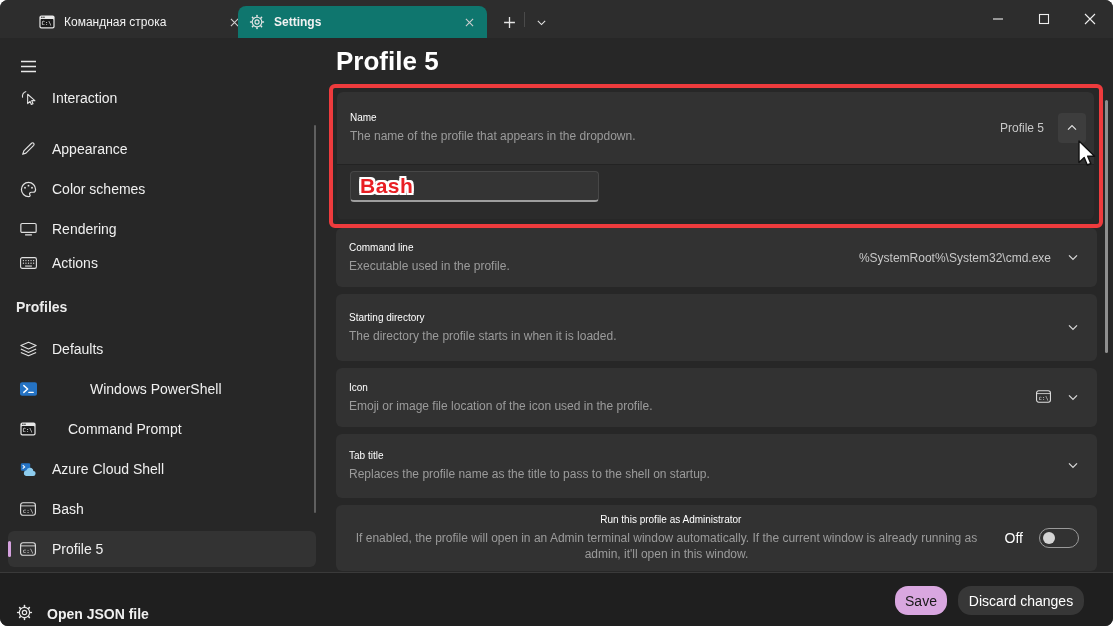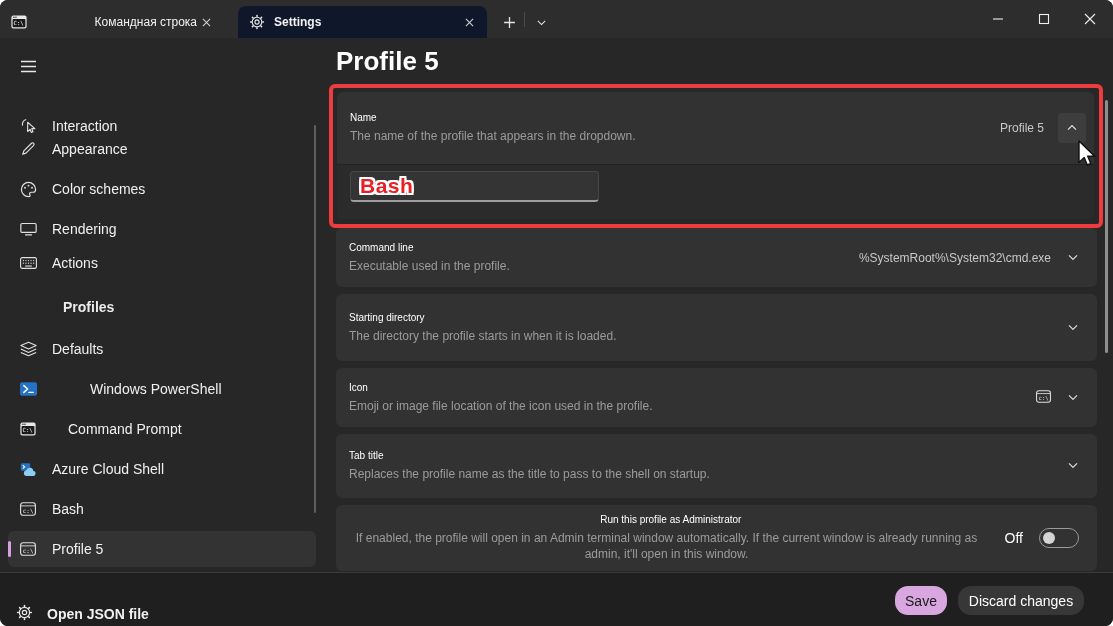--- a/index.html
+++ b/index.html
@@ -1,37 +1,37 @@
 <!DOCTYPE html>
 <html><head>
 <meta charset="utf-8">
 <style>
   html,body{margin:0;padding:0;background:#ffffff;font-family:"Liberation Sans",sans-serif;}
   *{box-sizing:border-box;}
   .window{position:relative;width:1113px;height:626px;background:#272727;border-radius:8px;overflow:hidden;}
   
   .titlebar{position:absolute;left:0;top:0;width:1113px;height:38px;background:#2d2d2d;}
   .tab{position:absolute;top:6px;height:32px;display:flex;align-items:center;}
-  .tab-inactive{left:0;width:224px;text-align:right;}
-  .tab-active{left:238px;width:249px;background:#0f172a;border-radius:8px 8px 0 0;}
+  .tab-inactive{left:28px;width:224px;}
+  .tab-active{left:238px;width:249px;background:#0f766e;border-radius:8px 8px 0 0;}
   .tab .tab-icon{margin-left:11px;display:flex;align-items:center;}
   .tab .tab-label{margin-left:9px;font-size:12px;color:#f2f2f2;flex:1;white-space:nowrap;overflow:hidden;}
   .tab-active .tab-label{font-weight:bold;}
   .tab .tab-close{margin-right:9px;width:18px;height:18px;display:flex;align-items:center;justify-content:center;border-radius:3px;}
   .tbtn{position:absolute;top:9px;width:26px;height:26px;display:flex;align-items:center;justify-content:center;border-radius:4px;}
   .tb-sep{position:absolute;left:524px;top:12px;width:1px;height:15px;background:#4a4a4a;}
   .winctl{position:absolute;top:0;width:46px;height:38px;display:flex;align-items:center;justify-content:center;}
   
   .hamburger{position:absolute;left:8px;top:49px;width:40px;height:34px;display:flex;align-items:center;justify-content:center;border-radius:5px;}
   .nav-item{position:absolute;left:8px;width:308px;height:36px;display:flex;align-items:center;border-radius:6px;}
   .nav-item .nav-icon{width:20px;margin-left:10px;display:flex;align-items:center;justify-content:center;}
   .nav-item .nav-label{margin-left:14px;font-size:14px;color:#f0f0f0;white-space:nowrap;}
   .nav-item.selected{background:#333333;}
   .sel-pill{position:absolute;left:0px;top:10px;width:3px;height:16px;border-radius:2px;background:#d5a1de;}
-  .profiles-header{position:absolute;left:16px;top:299px;font-size:14px;font-weight:bold;color:#ececec;margin-left:47px;}
+  .profiles-header{position:absolute;left:16px;top:299px;font-size:14px;font-weight:bold;color:#ececec;}
   .side-scrollbar{position:absolute;left:314px;top:125px;width:2px;height:388px;background:#5f5f5f;border-radius:1px;}
   
   .page-title{position:absolute;left:336px;top:46px;font-size:26px;font-weight:600;color:#ffffff;}
   .annotation-box{position:absolute;left:329px;top:84px;width:774px;height:144px;border:4px solid #ee3b3d;border-radius:6px;z-index:5;pointer-events:none;}
   .name-card{position:absolute;left:337px;top:92px;width:757px;height:128px;border-radius:6px;overflow:hidden;}
   .name-header{position:relative;height:72px;background:#323232;display:flex;align-items:center;padding:0 8px 0 13px;}
   .name-content{height:55px;background:#2b2b2b;border-top:1px solid #232323;position:relative;}
   .setting-texts{flex:1;min-width:0;}
   .setting-title{font-size:10px;color:#ffffff;}
   .setting-desc{font-size:12px;color:#9b9b9b;margin-top:5px;line-height:16px;}
@@ -129,21 +129,21 @@
         </svg>
     </div>
   </div>
 
   <div class="hamburger">
     <svg width="17" height="13" viewBox="0 0 17 13">
         <path d="M1 1.5 H16 M1 6.5 H16 M1 11.5 H16" stroke="#e8e8e8" stroke-width="1.5"></path>
       </svg>
   </div>
 
-  <div class="nav-item" style="top:108px;">
+  <div class="nav-item" style="top:80px;">
     <span class="nav-icon">
       <svg width="17" height="17" viewBox="0 0 20 20">
         <path d="M3 9 a6.5 6.5 0 0 1 4.3 -7.3" fill="none" stroke="#e0e0e0" stroke-width="1.3"></path>
         <path d="M9 5 L9 16 L11.8 13.3 L13.3 17 L15.3 16.1 L13.8 12.5 L17.5 12.5 Z" fill="none" stroke="#e0e0e0" stroke-width="1.3" stroke-linejoin="round"></path>
       </svg>
     </span>
     <span class="nav-label">Interaction</span>
   </div>
   <div class="nav-item" style="top:131px;">
     <span class="nav-icon">

